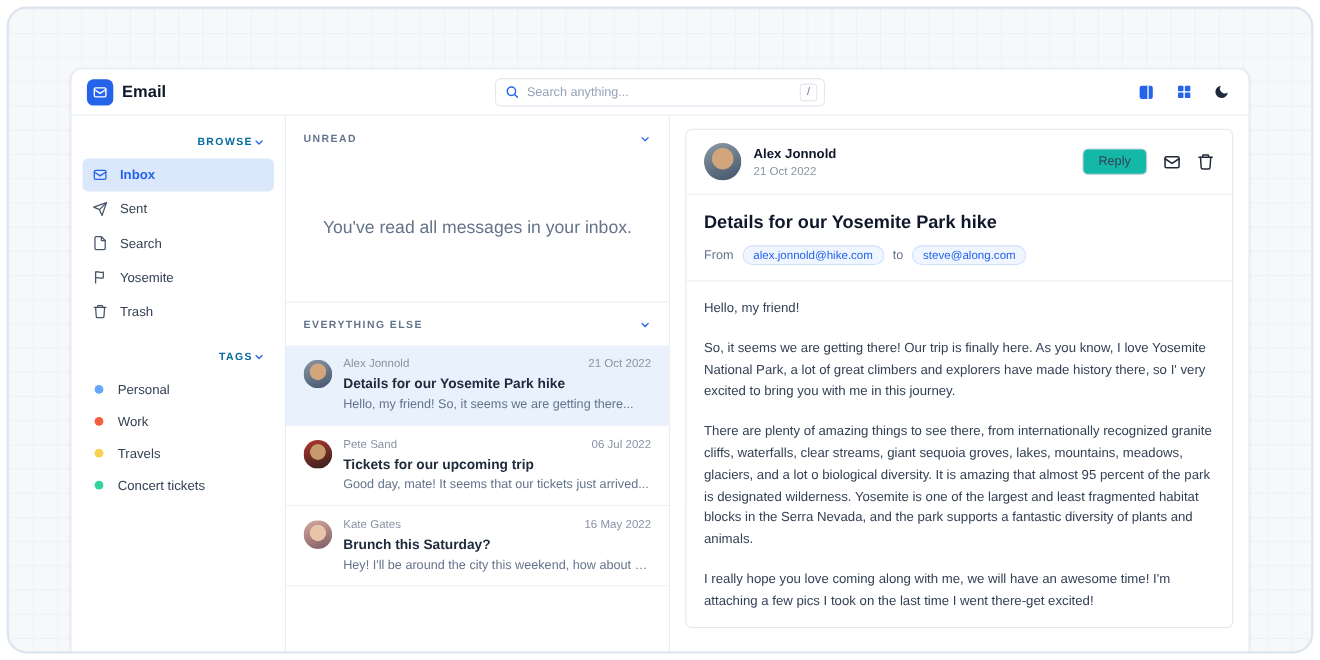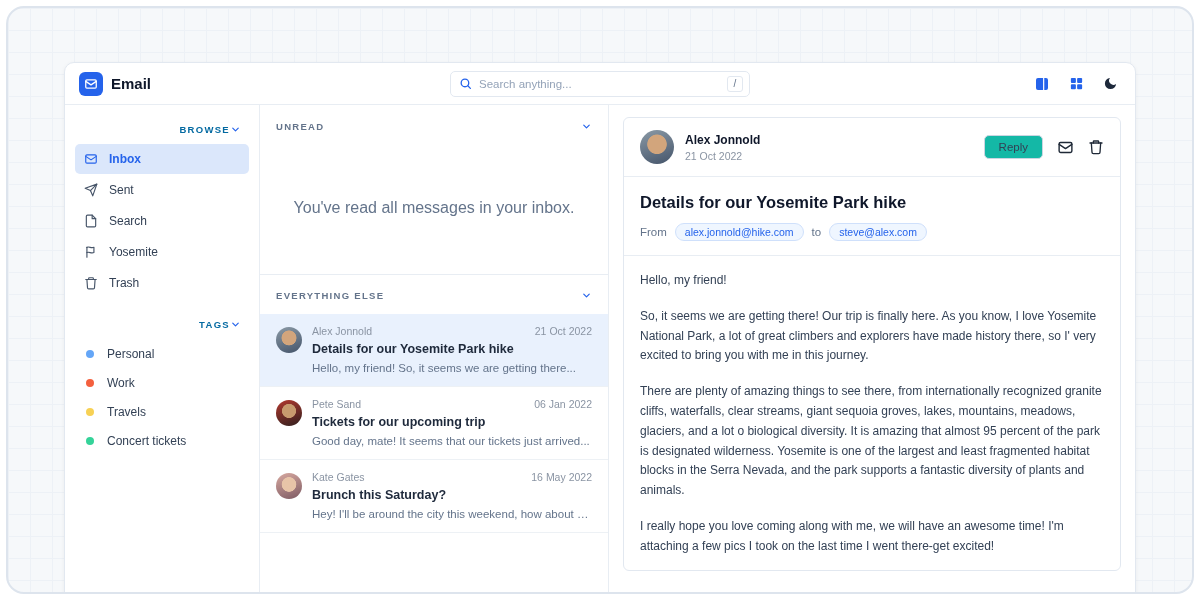--- a/index.html
+++ b/index.html
@@ -251,21 +251,21 @@
             <div class="mi-subject">Details for our Yosemite Park hike</div>
             <div class="mi-preview">Hello, my friend! So, it seems we are getting there...</div>
           </div>
         </div>
 
         <div class="mail-item">
           <span class="avatar av-pete"></span>
           <div class="mi-body">
             <div class="mi-top">
               <span>Pete Sand</span>
-              <span>06 Jan 2022</span>
+              <span>06 Jul 2022</span>
             </div>
             <div class="mi-subject">Tickets for our upcoming trip</div>
             <div class="mi-preview">Good day, mate! It seems that our tickets just arrived...</div>
           </div>
         </div>
 
         <div class="mail-item">
           <span class="avatar av-kate"></span>
           <div class="mi-body">
             <div class="mi-top">
@@ -308,21 +308,21 @@
           </div>
 
           <hr class="div">
 
           <div class="d-subject">Details for our Yosemite Park hike</div>
 
           <div class="from-row">
             <span>From</span>
             <span class="chip">alex.jonnold@hike.com</span>
             <span>to</span>
-            <span class="chip">steve@alex.com</span>
+            <span class="chip">steve@along.com</span>
           </div>
 
           <hr class="div">
 
           <div class="d-body">
             <p>Hello, my friend!</p>
             <p>So, it seems we are getting there! Our trip is finally here. As you know, I love Yosemite National Park, a lot of great climbers and explorers have made history there, so I' very excited to bring you with me in this journey.</p>
             <p>There are plenty of amazing things to see there, from internationally recognized granite cliffs, waterfalls, clear streams, giant sequoia groves, lakes, mountains, meadows, glaciers, and a lot o biological diversity. It is amazing that almost 95 percent of the park is designated wilderness. Yosemite is one of the largest and least fragmented habitat blocks in the Serra Nevada, and the park supports a fantastic diversity of plants and animals.</p>
             <p>I really hope you love coming along with me, we will have an awesome time! I'm attaching a few pics I took on the last time I went there-get excited!</p>
 

